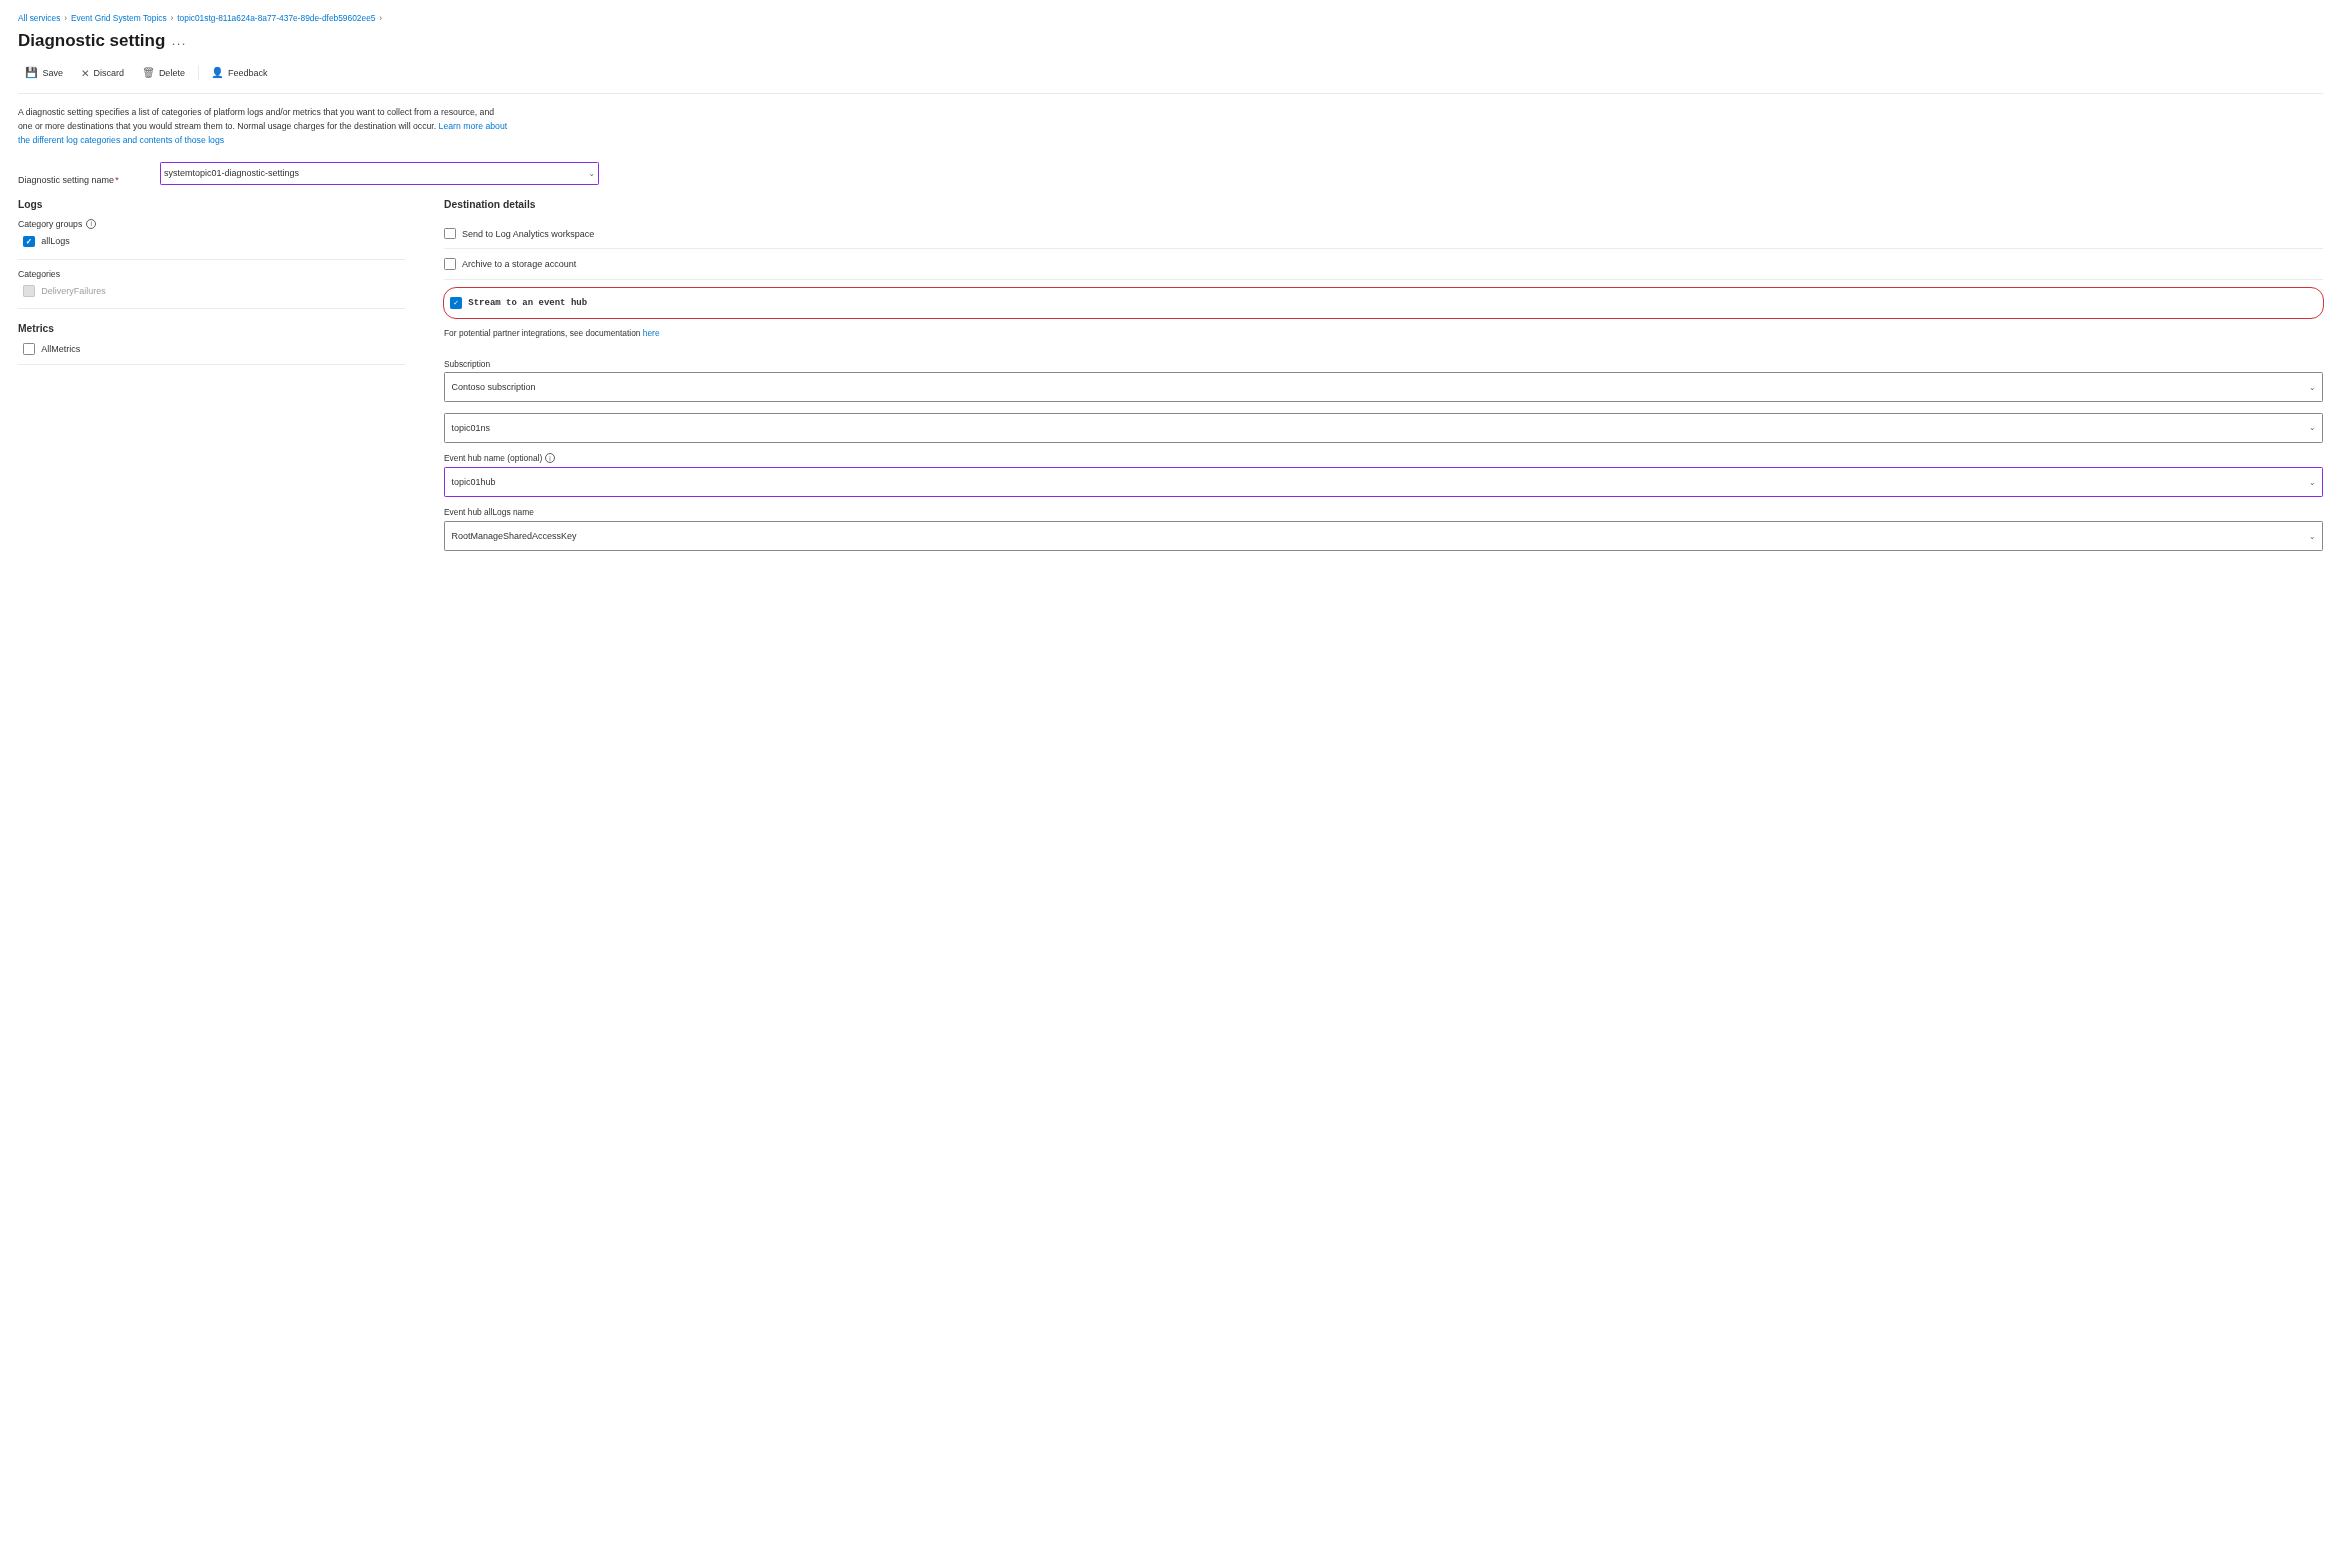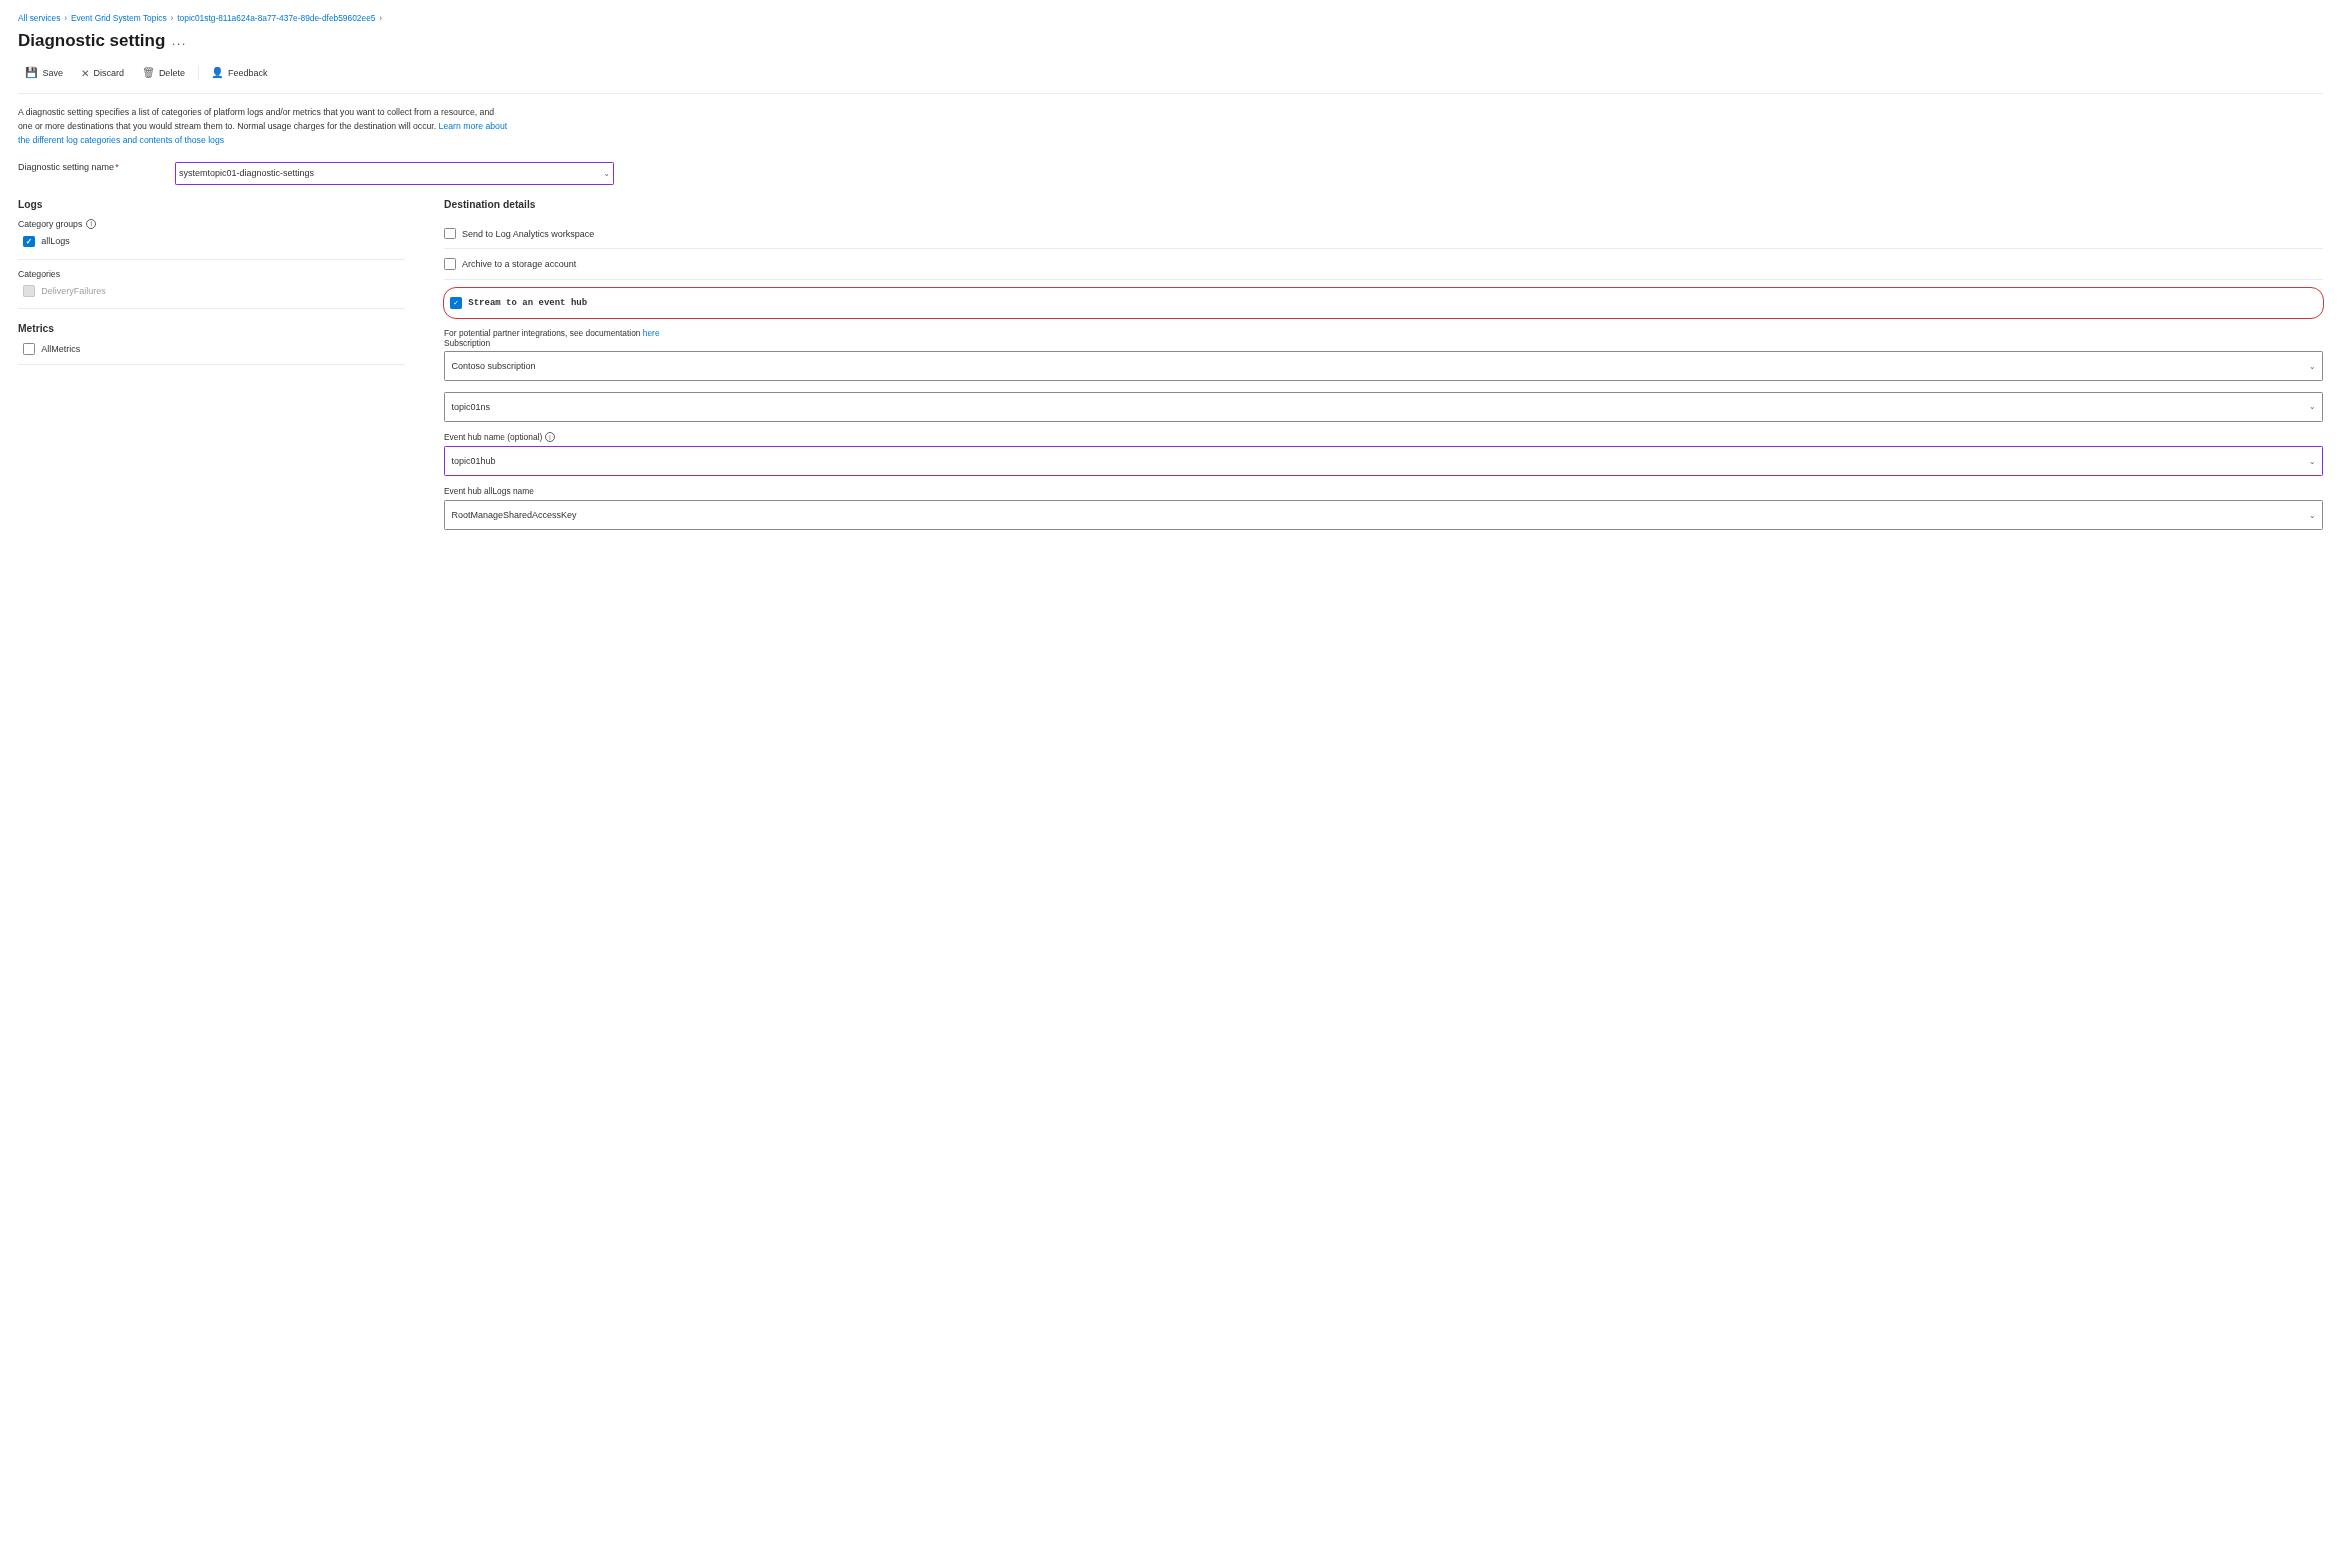--- a/index.html
+++ b/index.html
@@ -71,22 +71,22 @@
     .description {
       font-size: 8.7px;
       color: #323130;
       line-height: 1.6;
       max-width: 491px;
       margin-bottom: 14px;
     }
     .description a { color: #0078d4; text-decoration: none; }
     .form-row {
       display: flex;
-      align-items: flex-start;
-      gap: 28px;
+      align-items: flex-end;
+      gap: 13px;
       margin-bottom: 14px;
     }
     .form-label {
       font-size: 9px;
       font-weight: 400;
       min-width: 129px;
       color: #323130;
     }
     .required { color: #a4262c; margin-left: 1.3px; }
     .text-input {
@@ -197,21 +197,21 @@
       border-radius: 13px;
       padding-left: 6.5px;
       padding-right: 6.5px;
       margin: 7px -1.3px;
       font-family: Liberation Mono, monospace;
     }
     .stream-row label { font-size: 9px; color: #323130; font-weight: 600; }
     .partner-text {
       font-size: 8.4px;
       color: #323130;
-      margin: 9px 0 0 0;
+      margin: 9px 0 21px 0;
     }
     .partner-text a { color: #0078d4; text-decoration: none; }
     .field-group { margin-bottom: 10.3px; }
     .field-label {
       font-size: 8.4px;
       color: #323130;
       margin-bottom: 3.9px;
       display: flex;
       align-items: center;
       gap: 2.6px;

